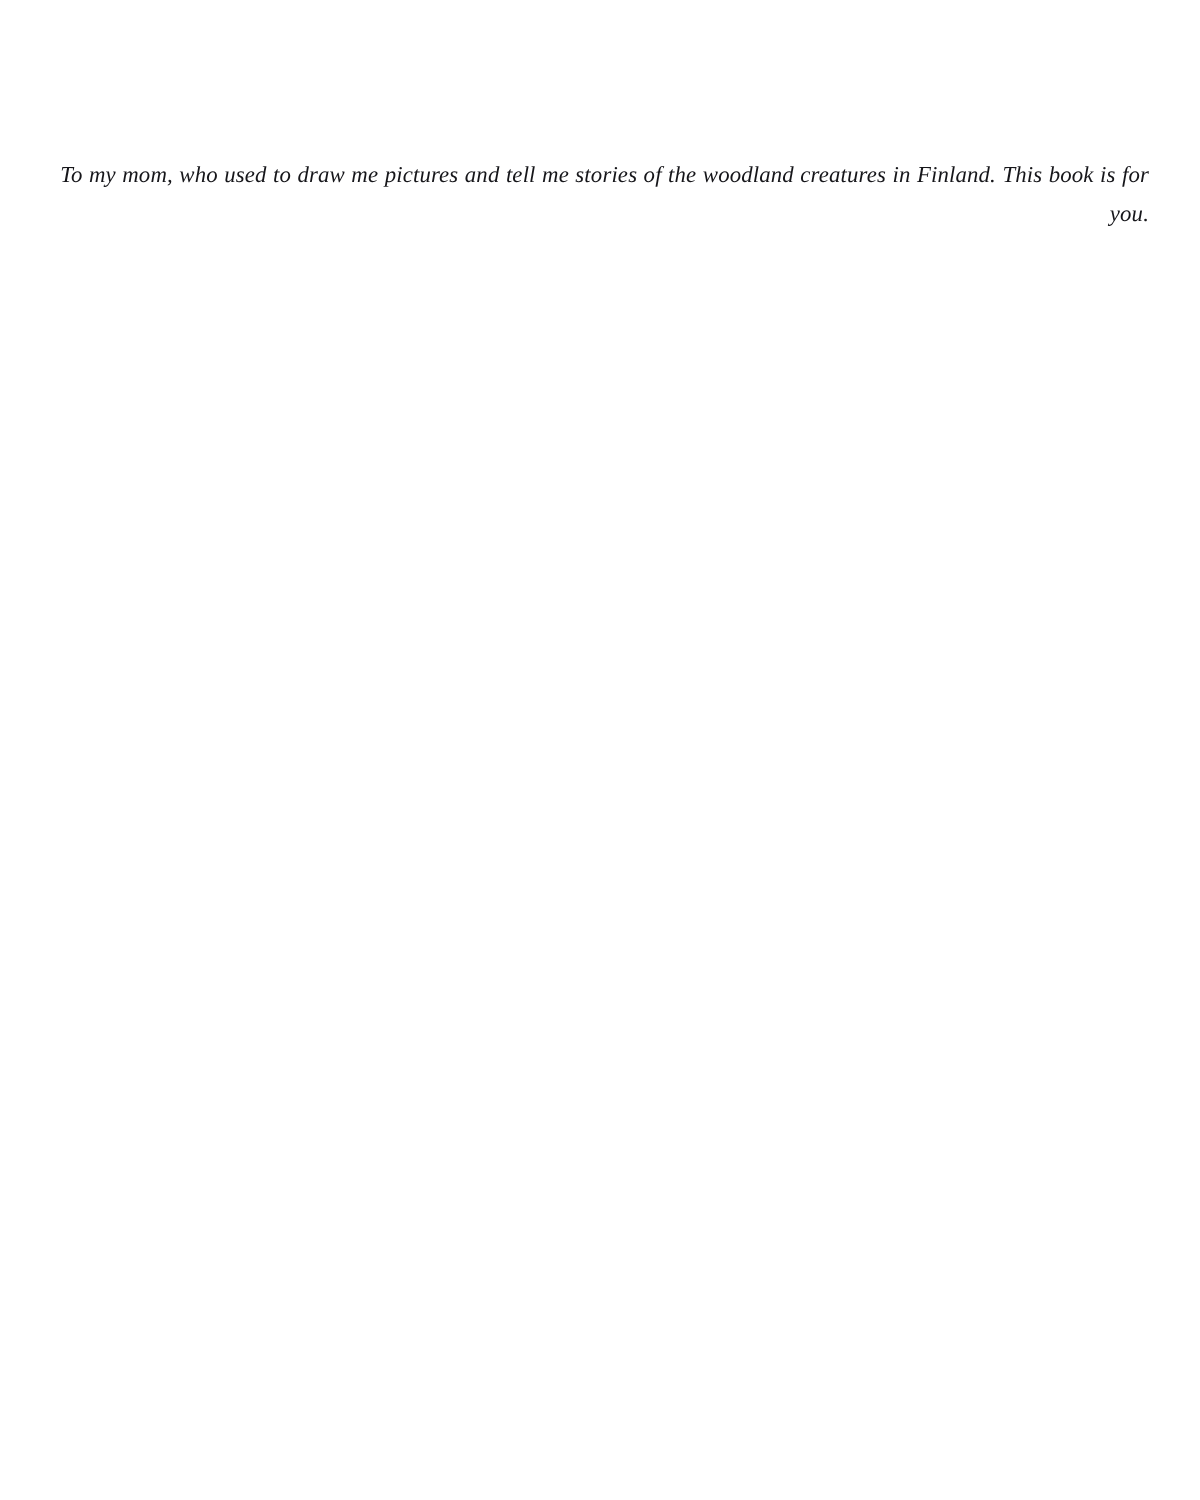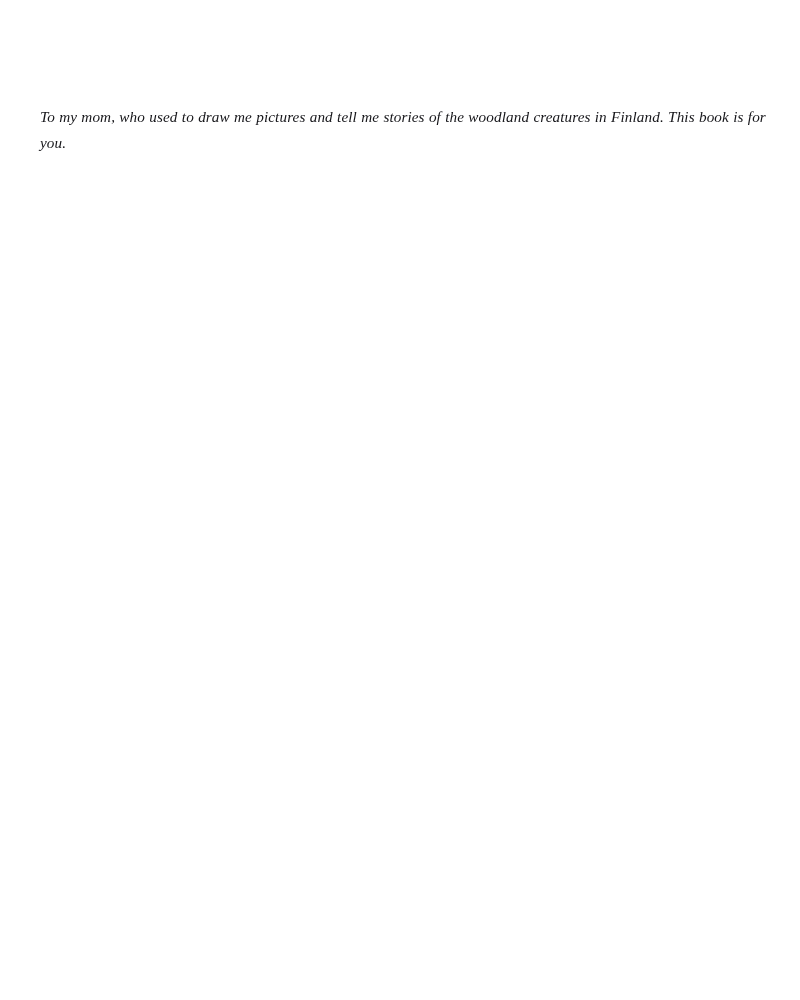--- a/index.html
+++ b/index.html
@@ -25,21 +25,21 @@
     left: 40px;
     top: 104px;
     width: 726px;
   }
   .dedication-text {
     margin: 0;
     font-family: "Liberation Serif", serif;
     font-style: italic;
     font-size: 15.2px;
     line-height: 26px;
-    text-align: left;
+    text-align: right;
     color: #16161a;
     letter-spacing: 0.1px;
     word-spacing: 0.4px;
   }
   .page-body {
     position: absolute;
     left: 0;
     right: 0;
     top: 190px;
     bottom: 0;

